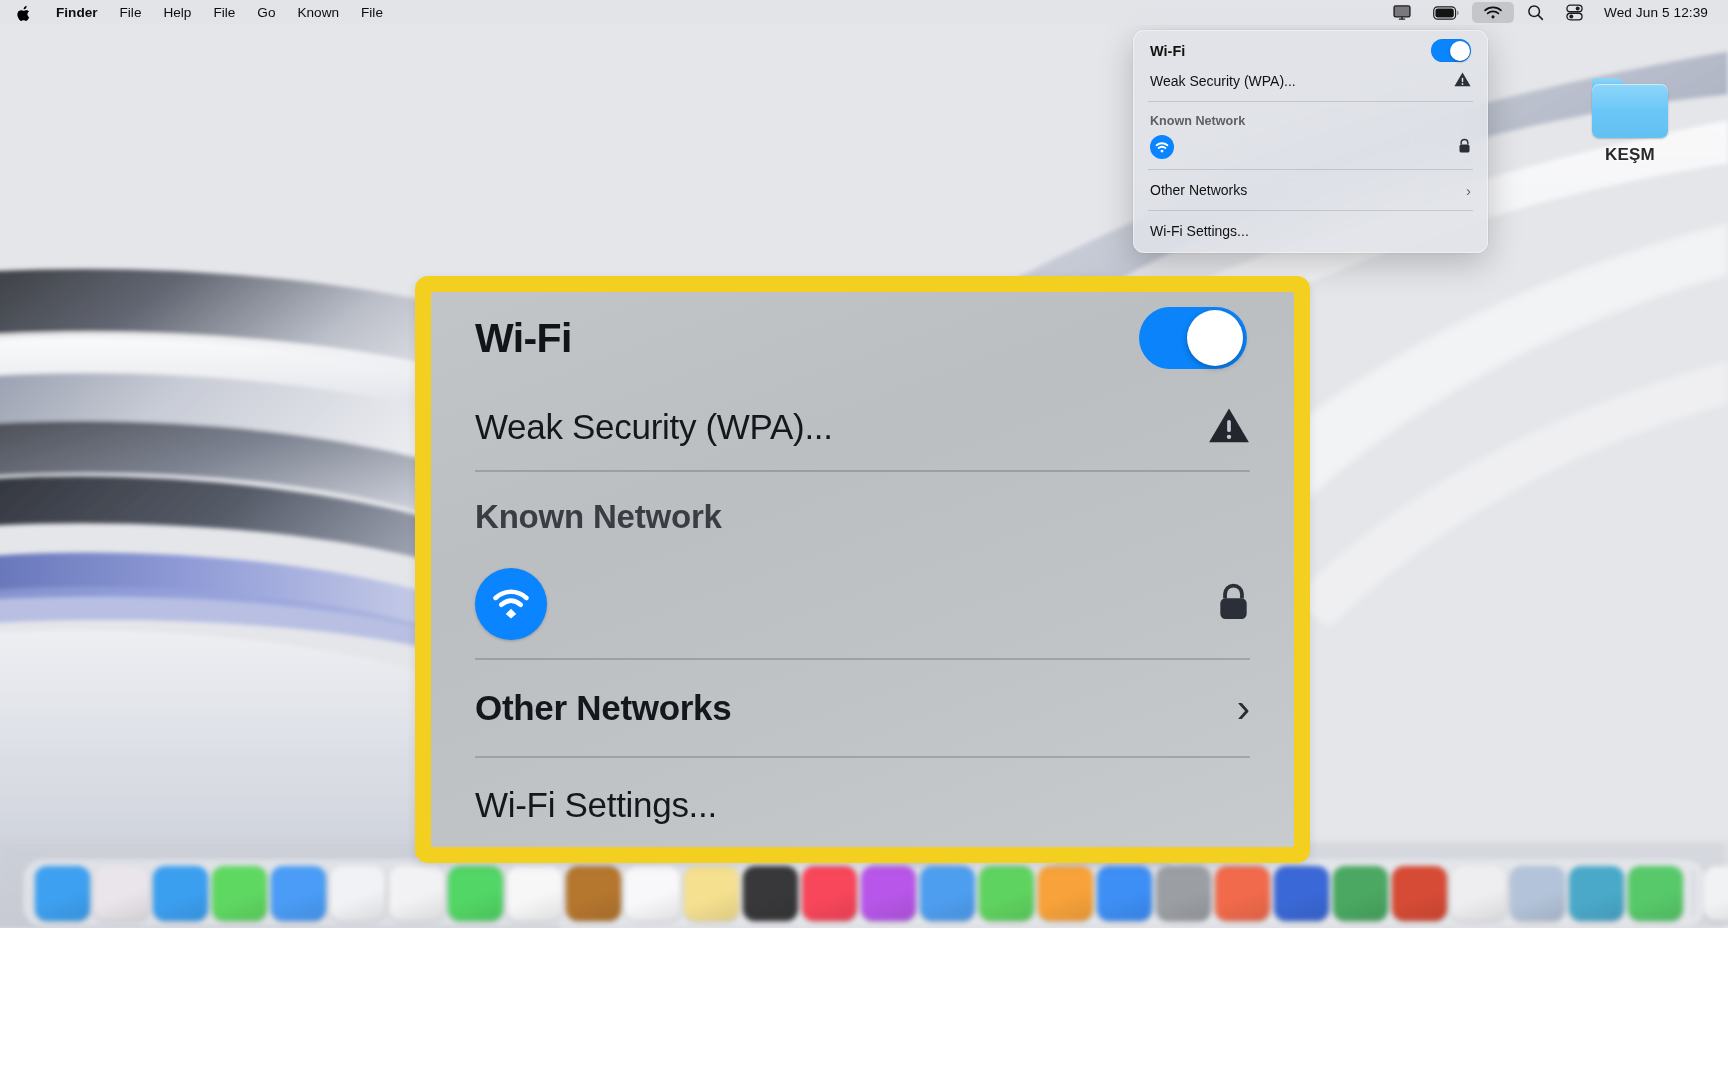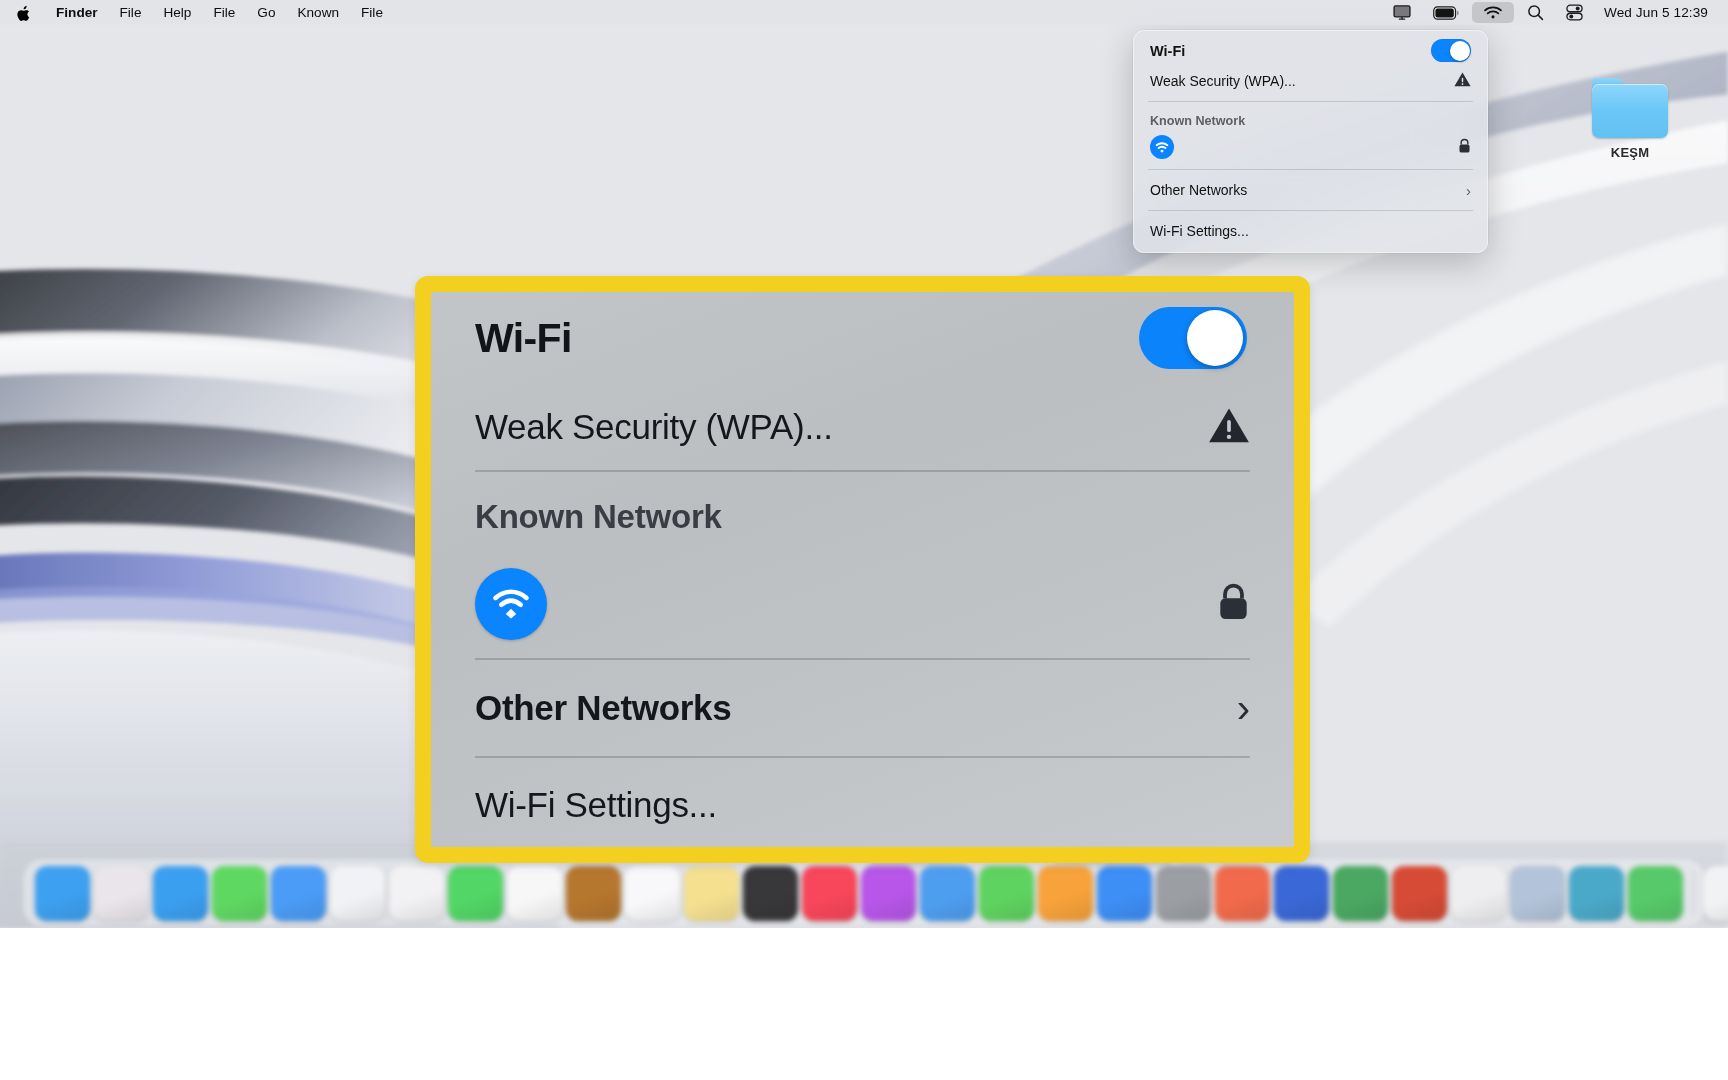--- a/index.html
+++ b/index.html
@@ -75,21 +75,21 @@
     border-radius: 4px 8px 0 0;
   }
   .folder .body {
     position: absolute; left: 0; top: 6px; width: 76px; height: 54px;
     background: linear-gradient(180deg,#8ed6fb 0%, #69c6f6 52%, #63c0f2 100%);
     border-radius: 7px;
     box-shadow: inset 0 1px 0 rgba(255,255,255,.55), 0 1px 2px rgba(0,0,0,.22);
   }
   .desk-icon .label {
     margin-top: 7px;
-    font-size: 13px; font-weight: 600; color: #2a2a2c;
+    font-size: 17px; font-weight: 600; color: #2a2a2c;
     text-shadow: 0 0 3px rgba(255,255,255,.85), 0 1px 2px rgba(255,255,255,.7);
     letter-spacing: .2px;
   }
 
   
   .wifi-menu {
     position: absolute; left: 1133px; top: 30px;
     width: 355px;
     background: rgba(224,226,231,0.80);
     backdrop-filter: blur(32px) saturate(160%);

